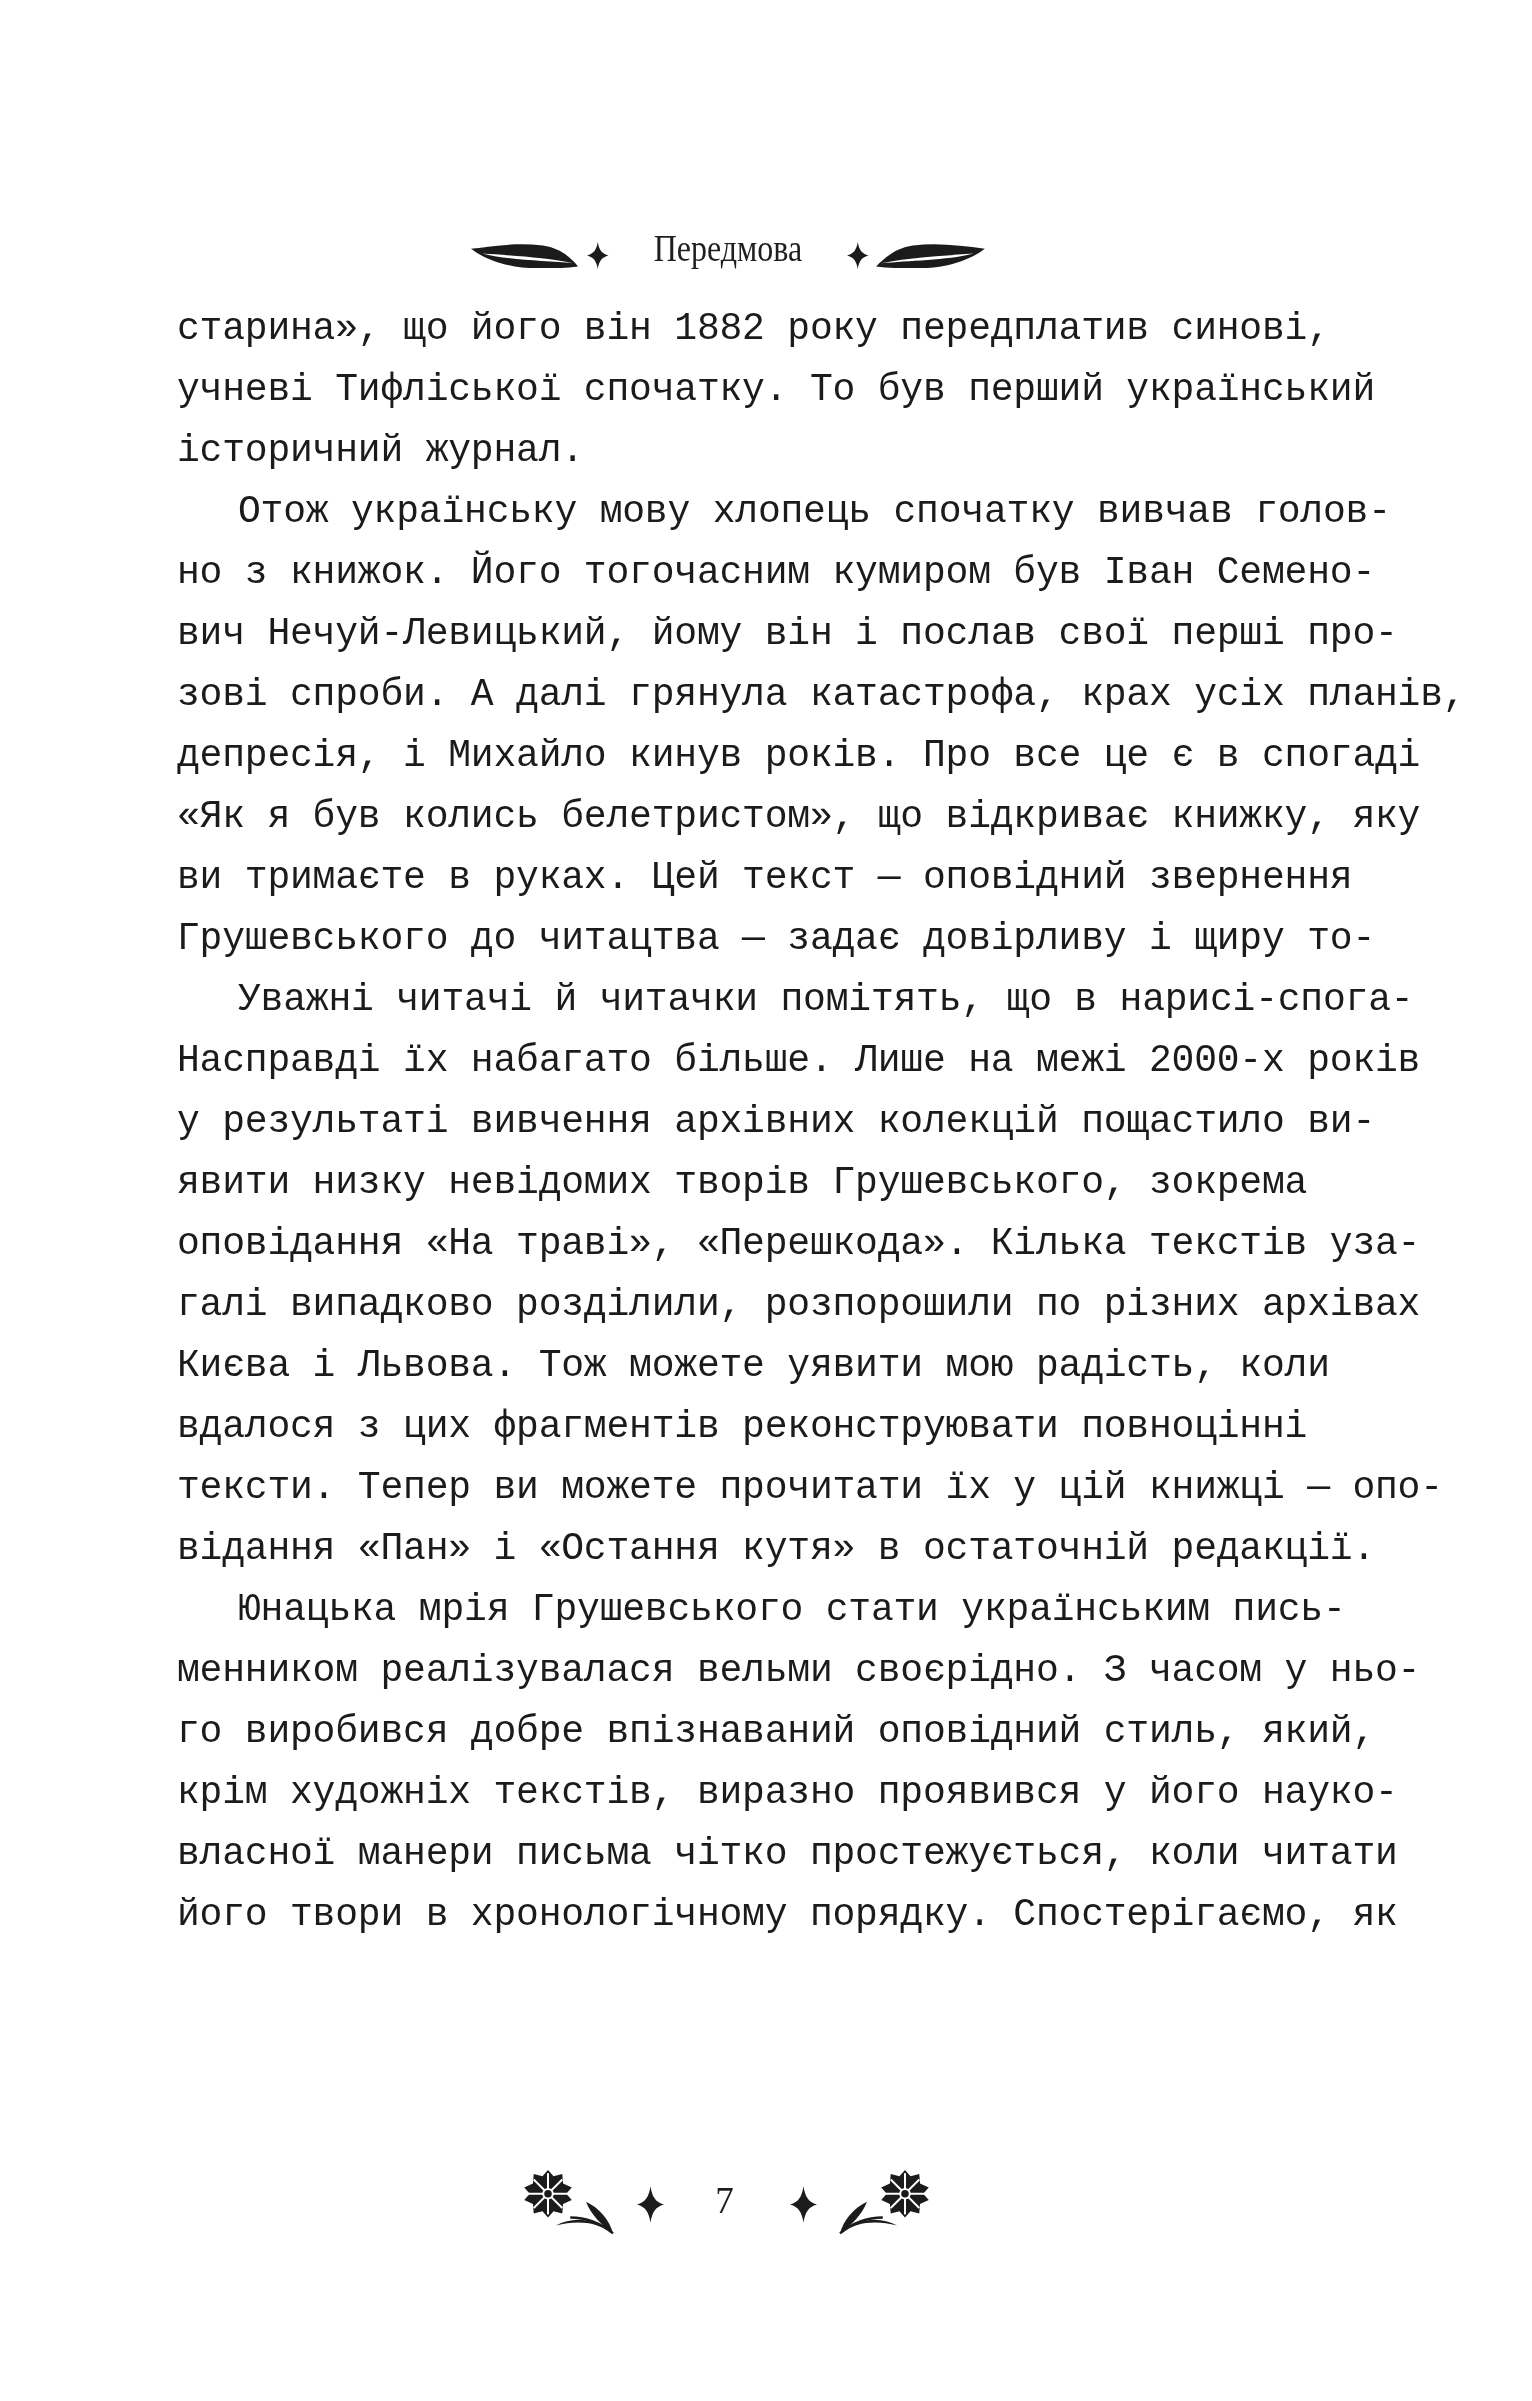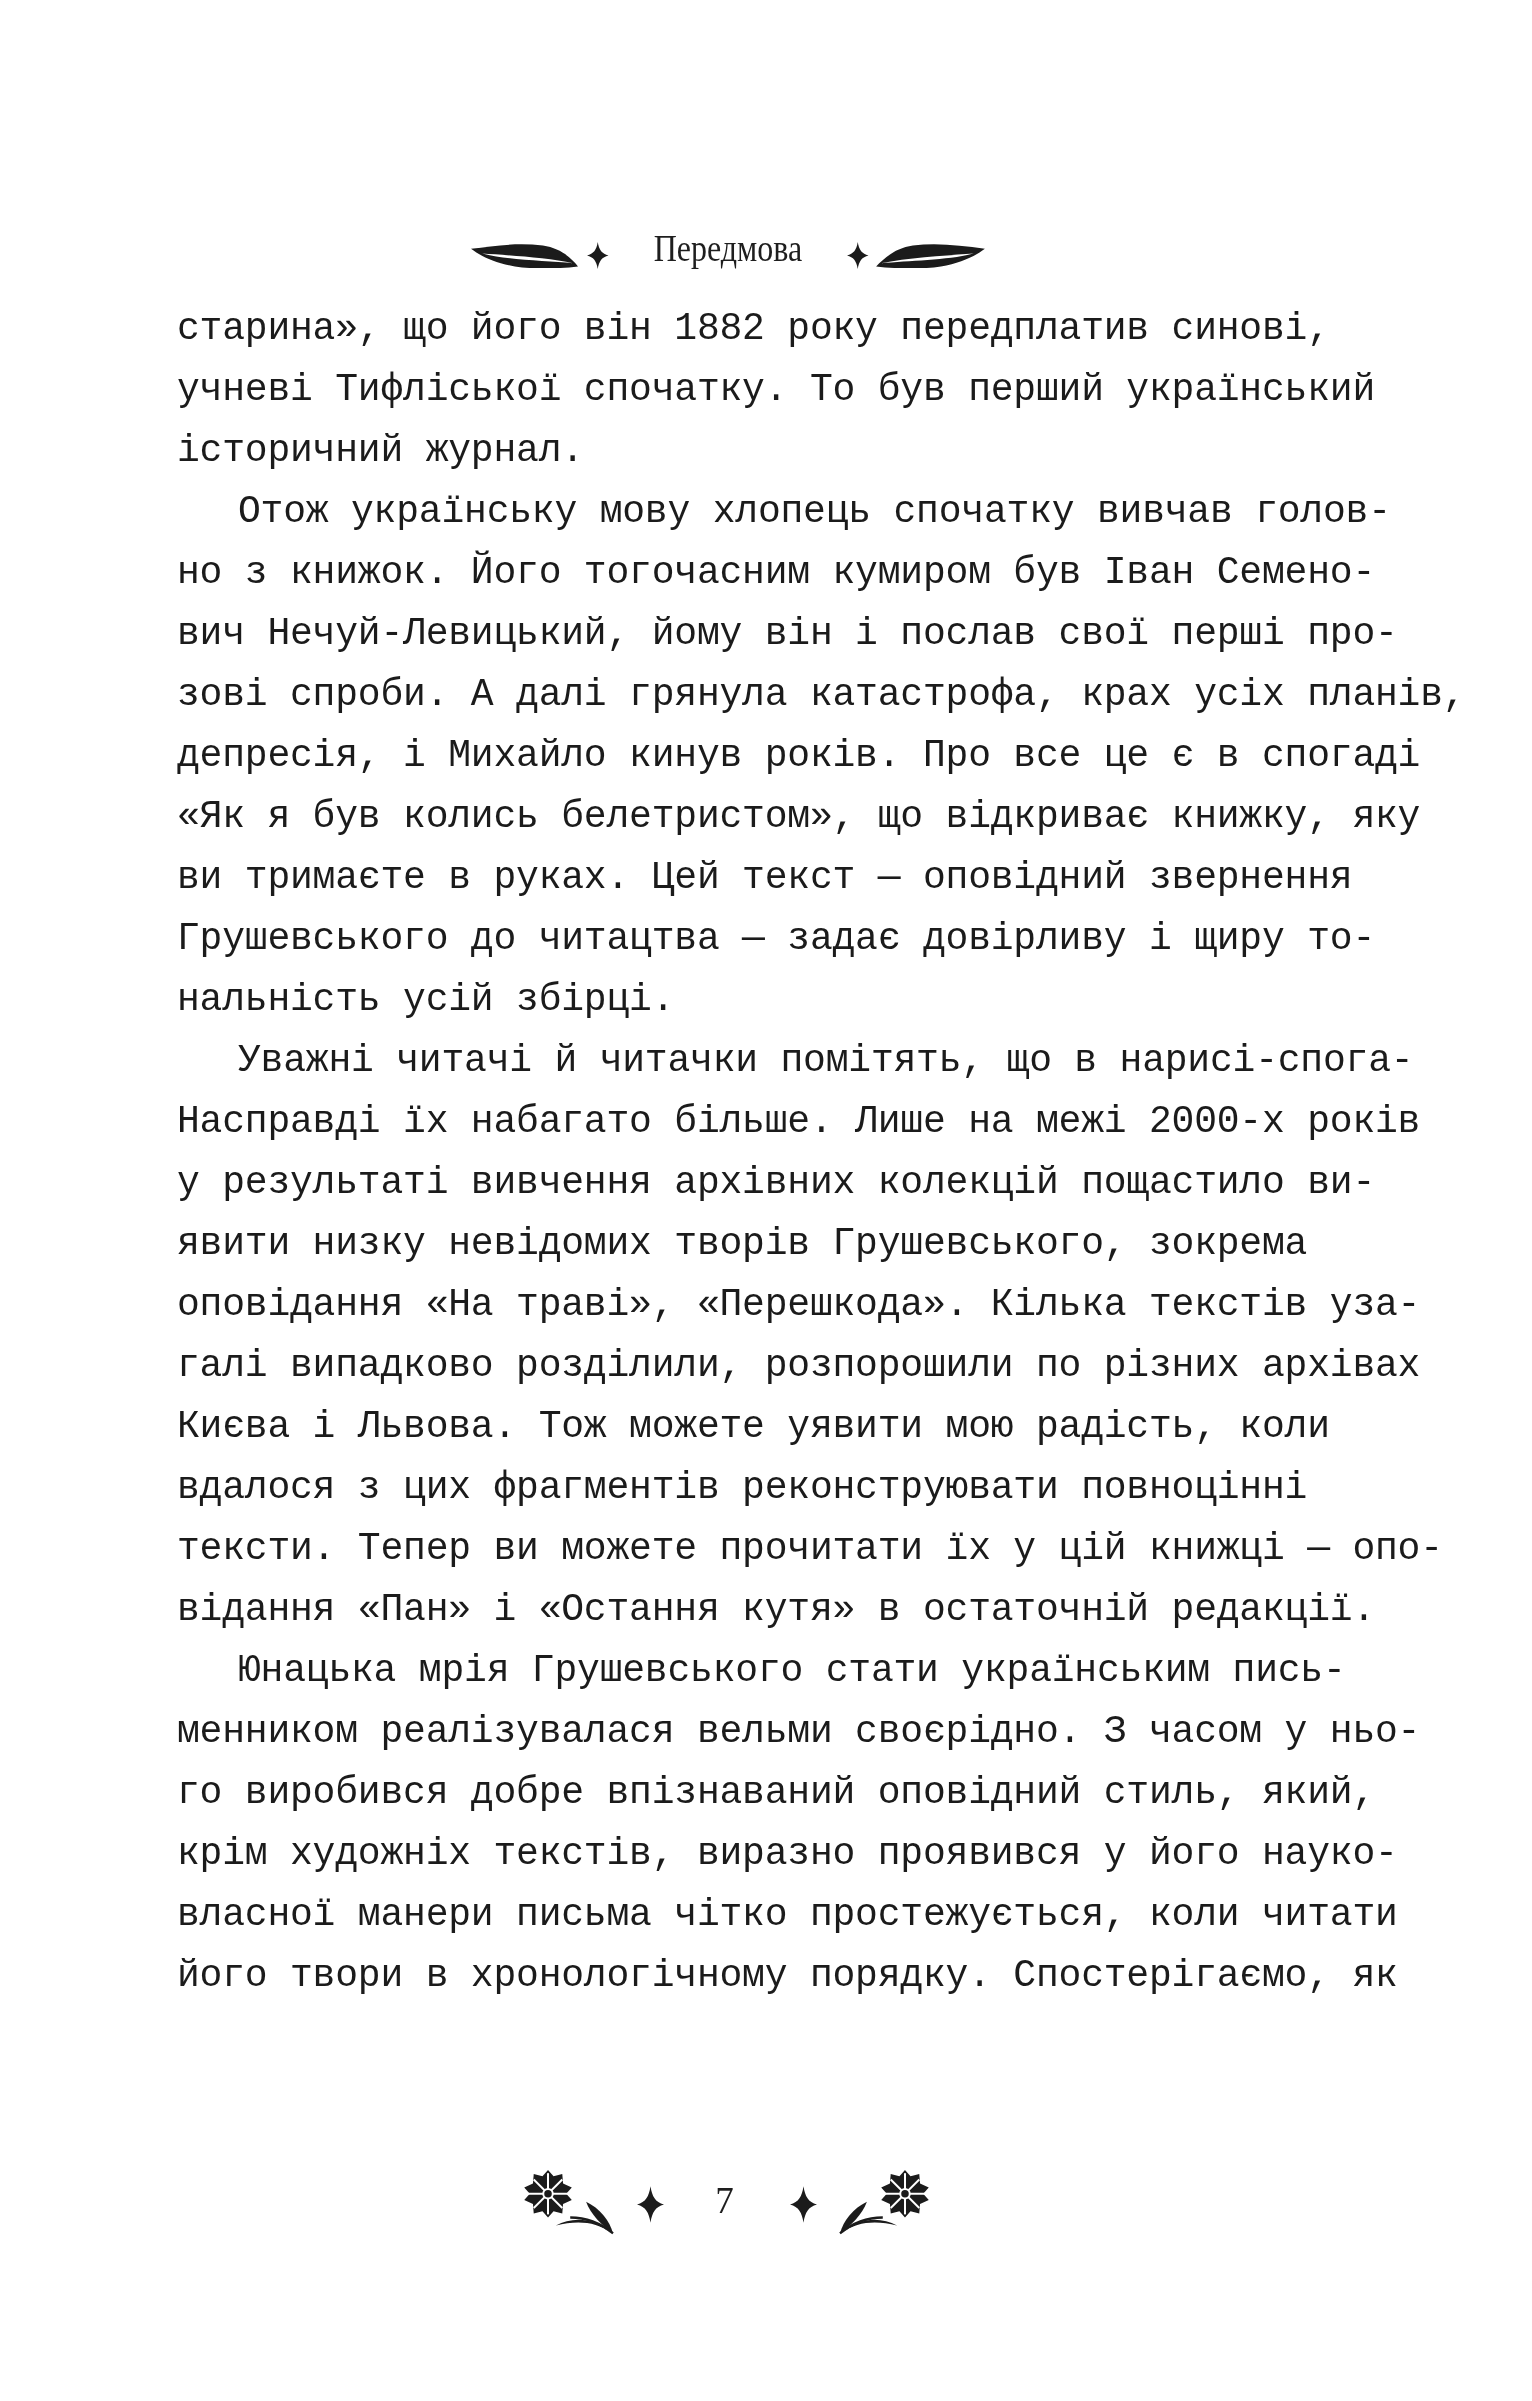--- a/index.html
+++ b/index.html
@@ -72,21 +72,20 @@
     <span class="line">учневі Тифліської спочатку. То був перший український</span>
     <span class="line last">історичний журнал.</span>
     <span class="line indent">Отож українську мову хлопець спочатку вивчав голов-</span>
     <span class="line">но з книжок. Його тогочасним кумиром був Іван Семено-</span>
     <span class="line">вич Нечуй-Левицький, йому він і послав свої перші про-</span>
     <span class="line">зові спроби. А далі грянула катастрофа, крах усіх планів,</span>
     <span class="line">депресія, і Михайло кинув років. Про все це є в спогаді</span>
     <span class="line">«Як я був колись белетристом», що відкриває книжку, яку</span>
     <span class="line">ви тримаєте в руках. Цей текст — оповідний звернення</span>
     <span class="line">Грушевського до читацтва — задає довірливу і щиру то-</span>
-    <span class="line last">нальність усій збірці.</span>
     <span class="line indent">Уважні читачі й читачки помітять, що в нарисі-спога-</span>
     <span class="line">Насправді їх набагато більше. Лише на межі 2000-х років</span>
     <span class="line">у результаті вивчення архівних колекцій пощастило ви-</span>
     <span class="line">явити низку невідомих творів Грушевського, зокрема</span>
     <span class="line">оповідання «На траві», «Перешкода». Кілька текстів уза-</span>
     <span class="line">галі випадково розділили, розпорошили по різних архівах</span>
     <span class="line">Києва і Львова. Тож можете уявити мою радість, коли</span>
     <span class="line">вдалося з цих фрагментів реконструювати повноцінні</span>
     <span class="line">тексти. Тепер ви можете прочитати їх у цій книжці — опо-</span>
     <span class="line last">відання «Пан» і «Остання кутя» в остаточній редакції.</span>

